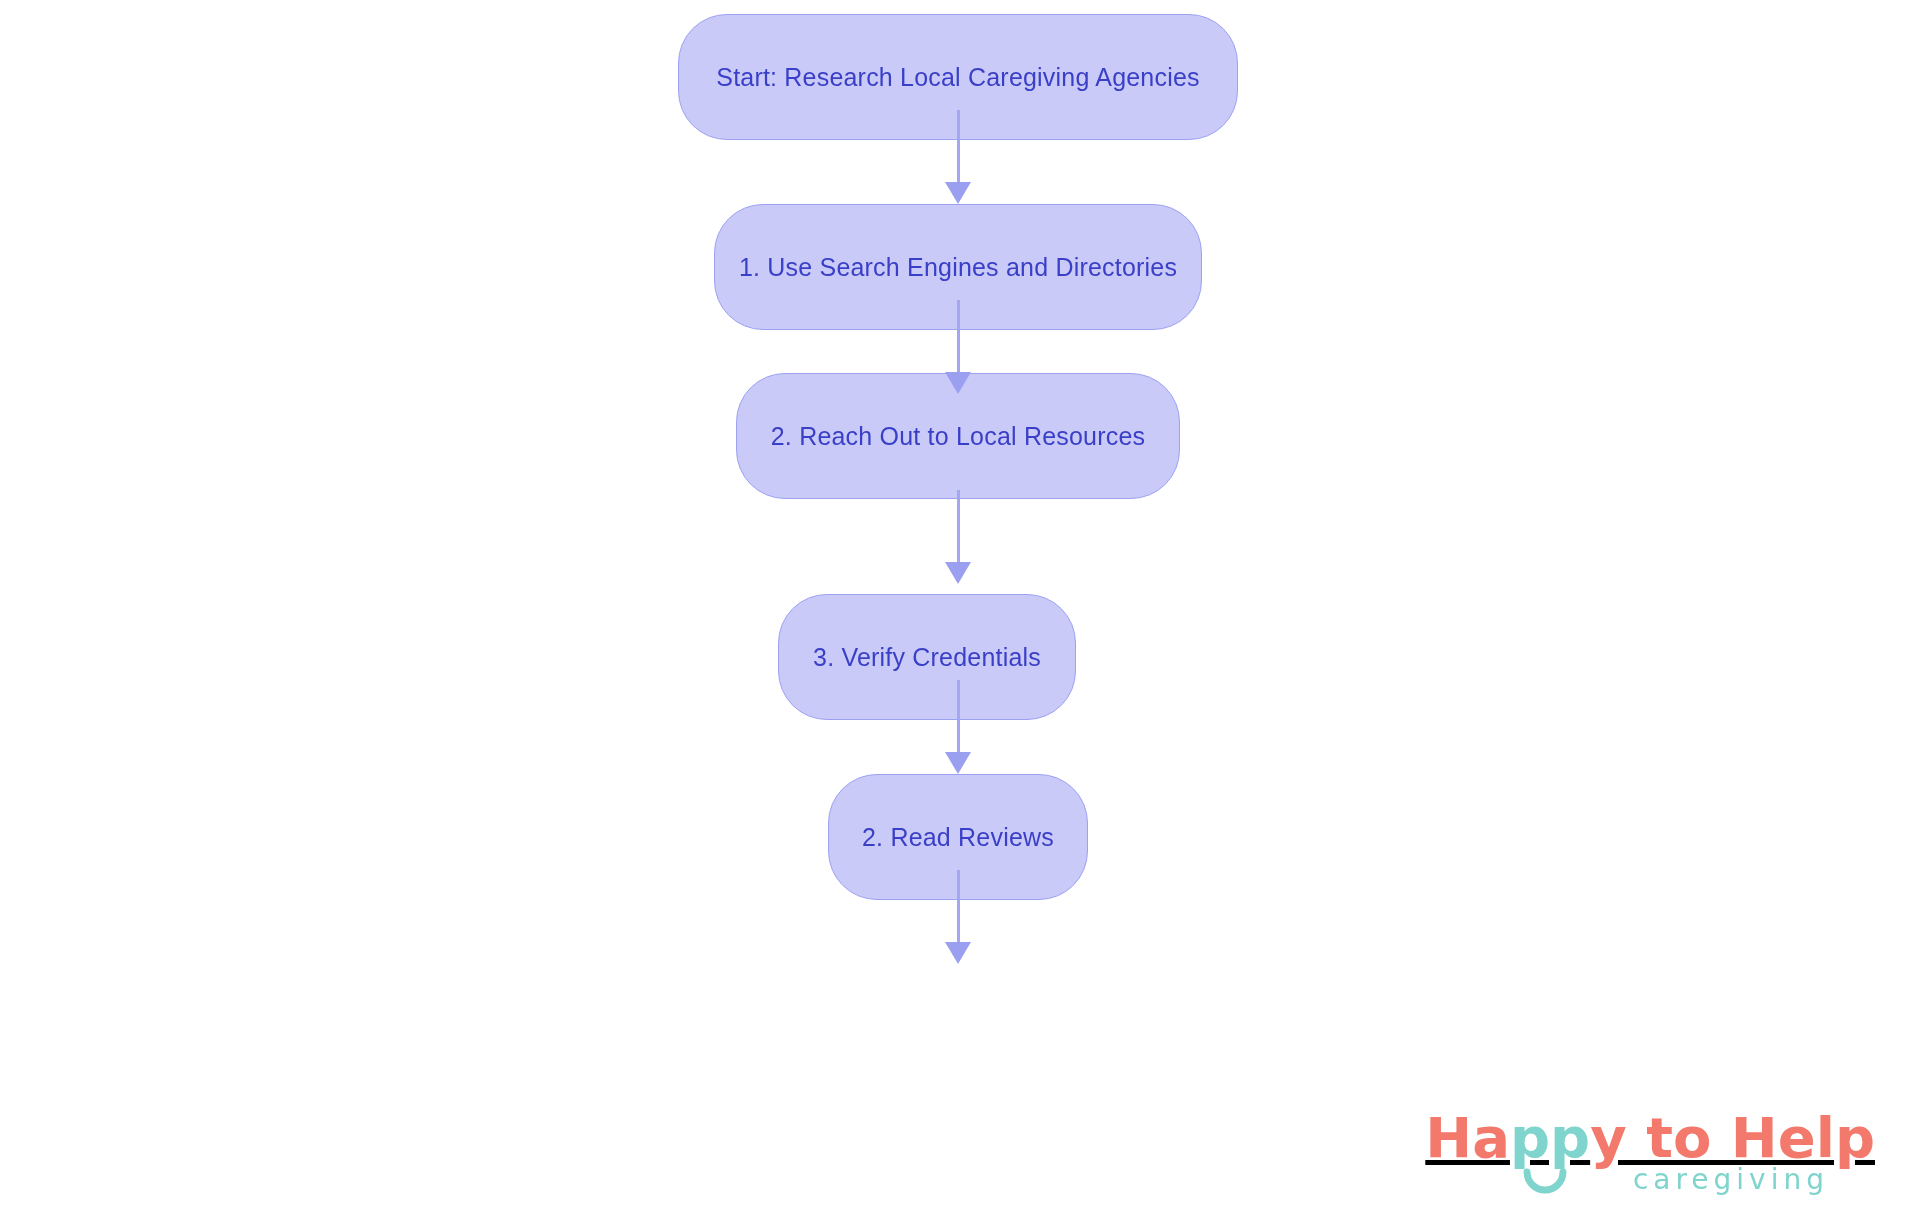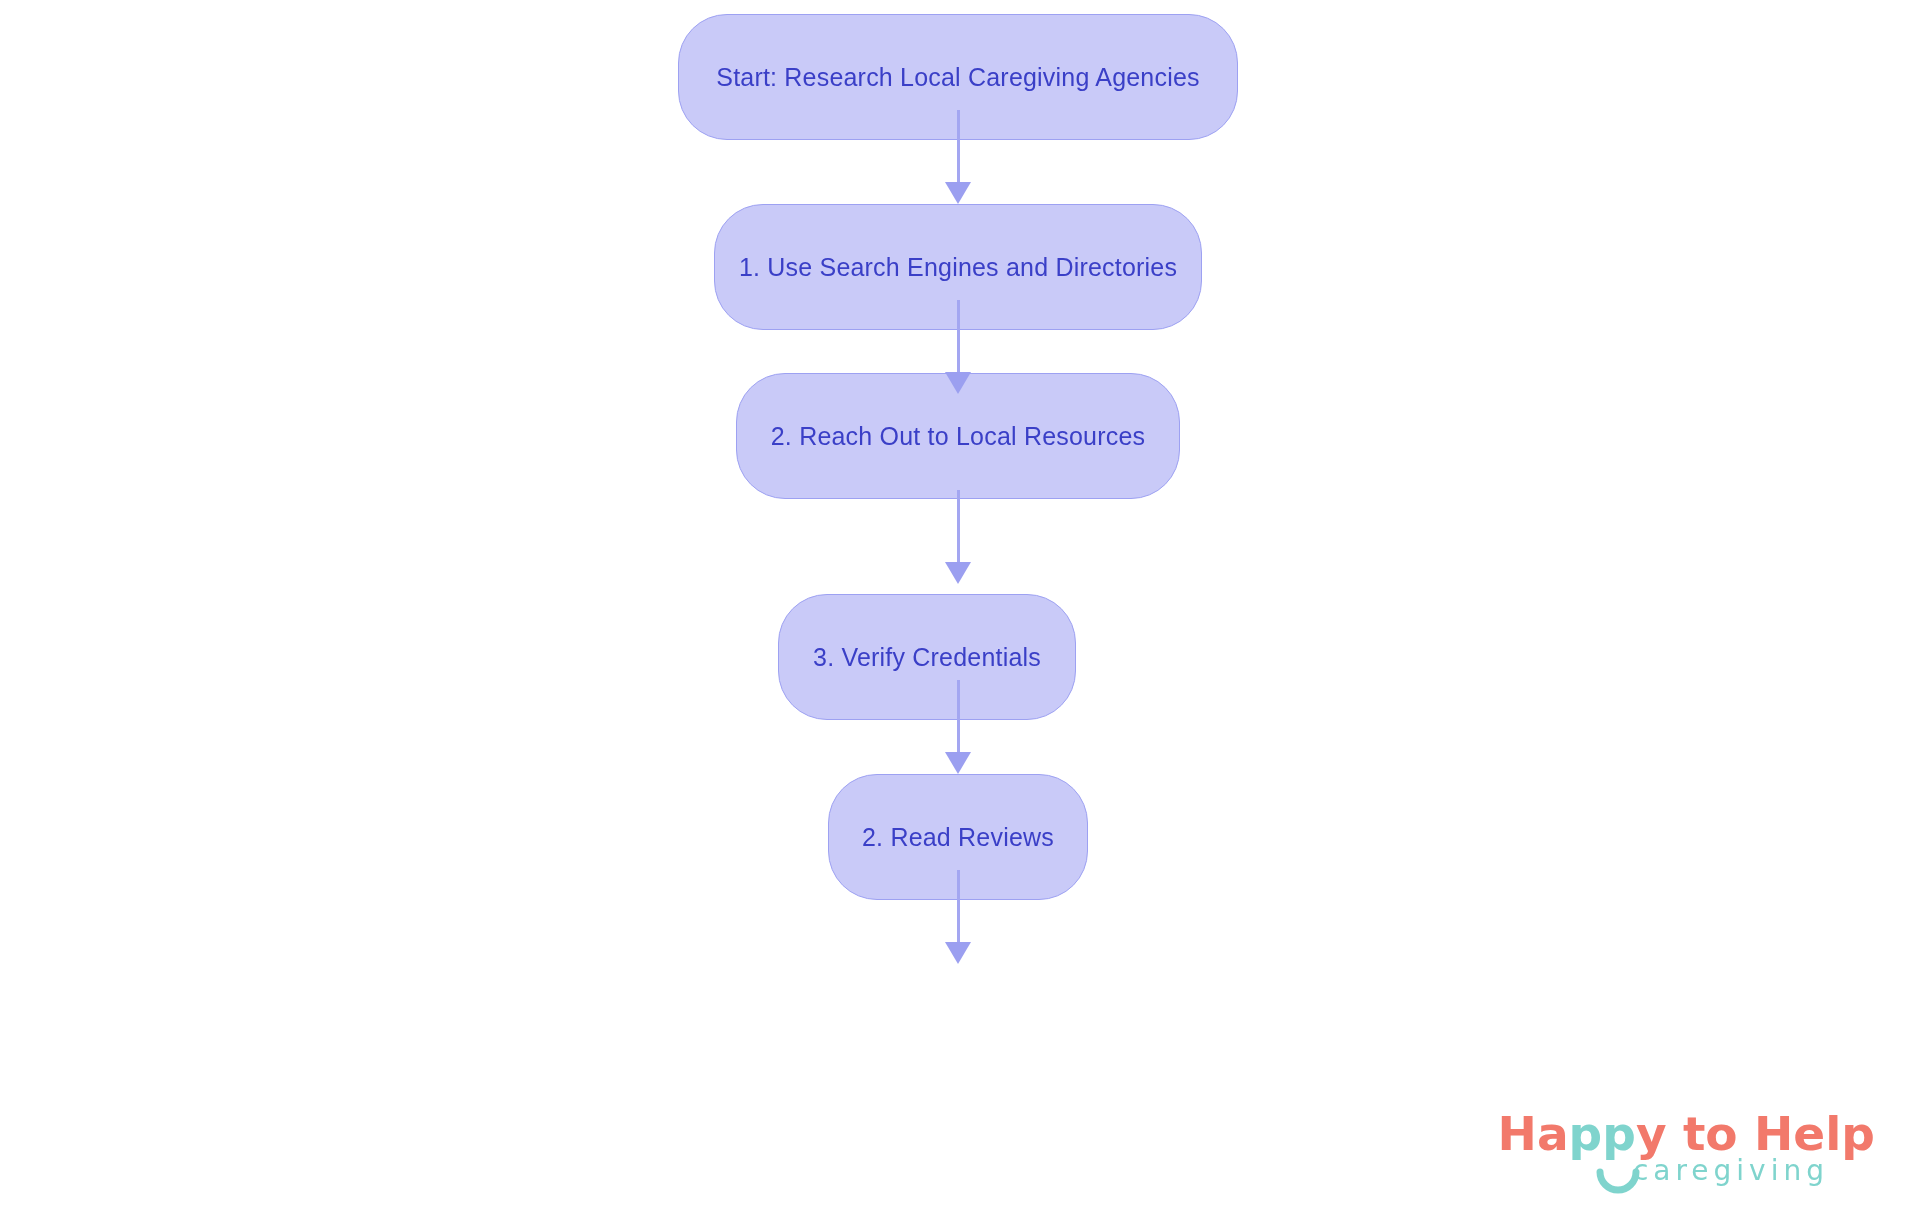--- a/index.html
+++ b/index.html
@@ -71,26 +71,27 @@
 
   
   .logo {
     position: absolute;
     top: 1110px;
     right: 45px;
     font-family: "DejaVu Sans", sans-serif;
     text-align: right;
   }
   .logo-line1 {
-    font-size: 47px;
+    font-size: 56px;
     font-weight: bold;
     line-height: 1;
     white-space: nowrap;
     position: relative;
     letter-spacing: 0px;
+    text-decoration: underline;
   }
   .coral { color: #f2796b; }
   .teal  { color: #7fd4cd; }
   .logo-smile {
     position: absolute;
     left: 97px;
     top: 57px;
   }
   .logo-tagline {
     margin-top: 0px;

